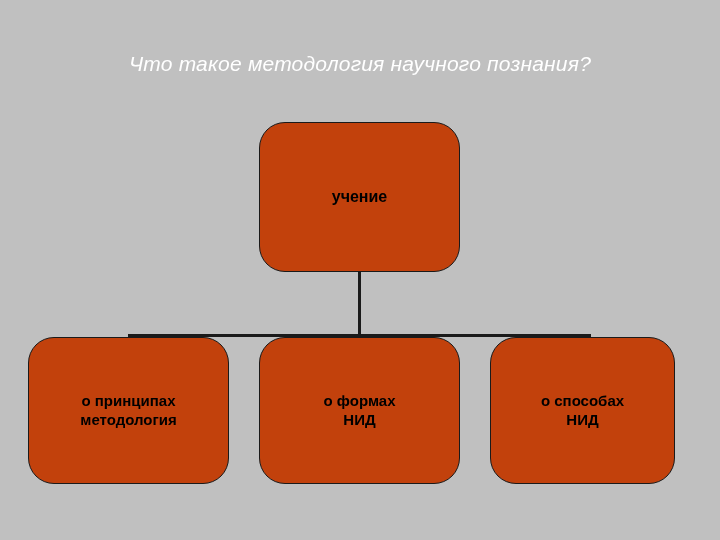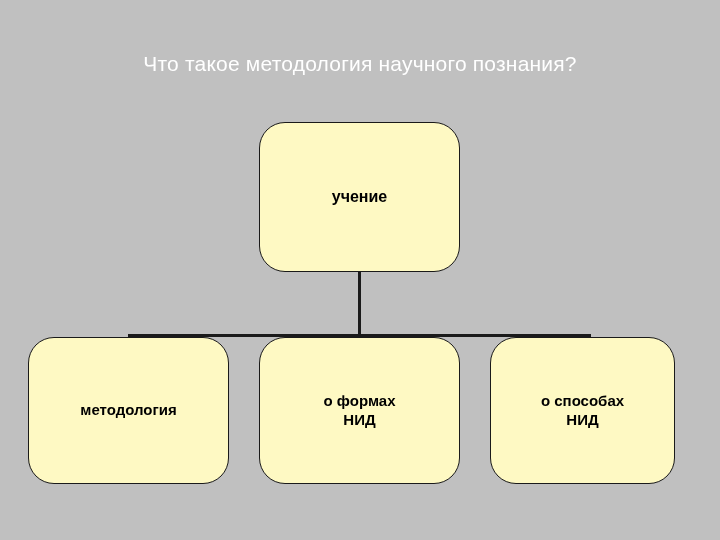--- a/index.html
+++ b/index.html
@@ -20,25 +20,26 @@
   }
   .title {
     position: absolute;
     left: 0;
     top: 52px;
     width: 720px;
     text-align: center;
     font-size: 21px;
     color: #ffffff;
     letter-spacing: 0.2px;
+    font-style: italic;
   }
   .node {
     position: absolute;
     box-sizing: border-box;
-    background: #fef9c3;
+    background: #c2410c;
     border: 1.5px solid #1a1a1a;
     border-radius: 26px;
     display: flex;
     flex-direction: column;
     align-items: center;
     justify-content: center;
     color: #000000;
     font-weight: bold;
     font-size: 15px;
     line-height: 1.25;
@@ -110,20 +111,21 @@
   <div class="connector" id="conn-vert-root"></div>
   <div class="connector" id="conn-horiz"></div>
   <div class="connector" id="conn-stub-left"></div>
   <div class="connector" id="conn-stub-right"></div>
 
   <div class="node" id="node-root">
     <span class="node-label">учение</span>
   </div>
 
   <div class="node" id="node-left">
+    <span class="node-label">о принципах</span>
     <span class="node-label">методология</span>
   </div>
 
   <div class="node" id="node-mid">
     <span class="node-label">о формах</span>
     <span class="node-label">НИД</span>
   </div>
 
   <div class="node" id="node-right">
     <span class="node-label">о способах</span>

